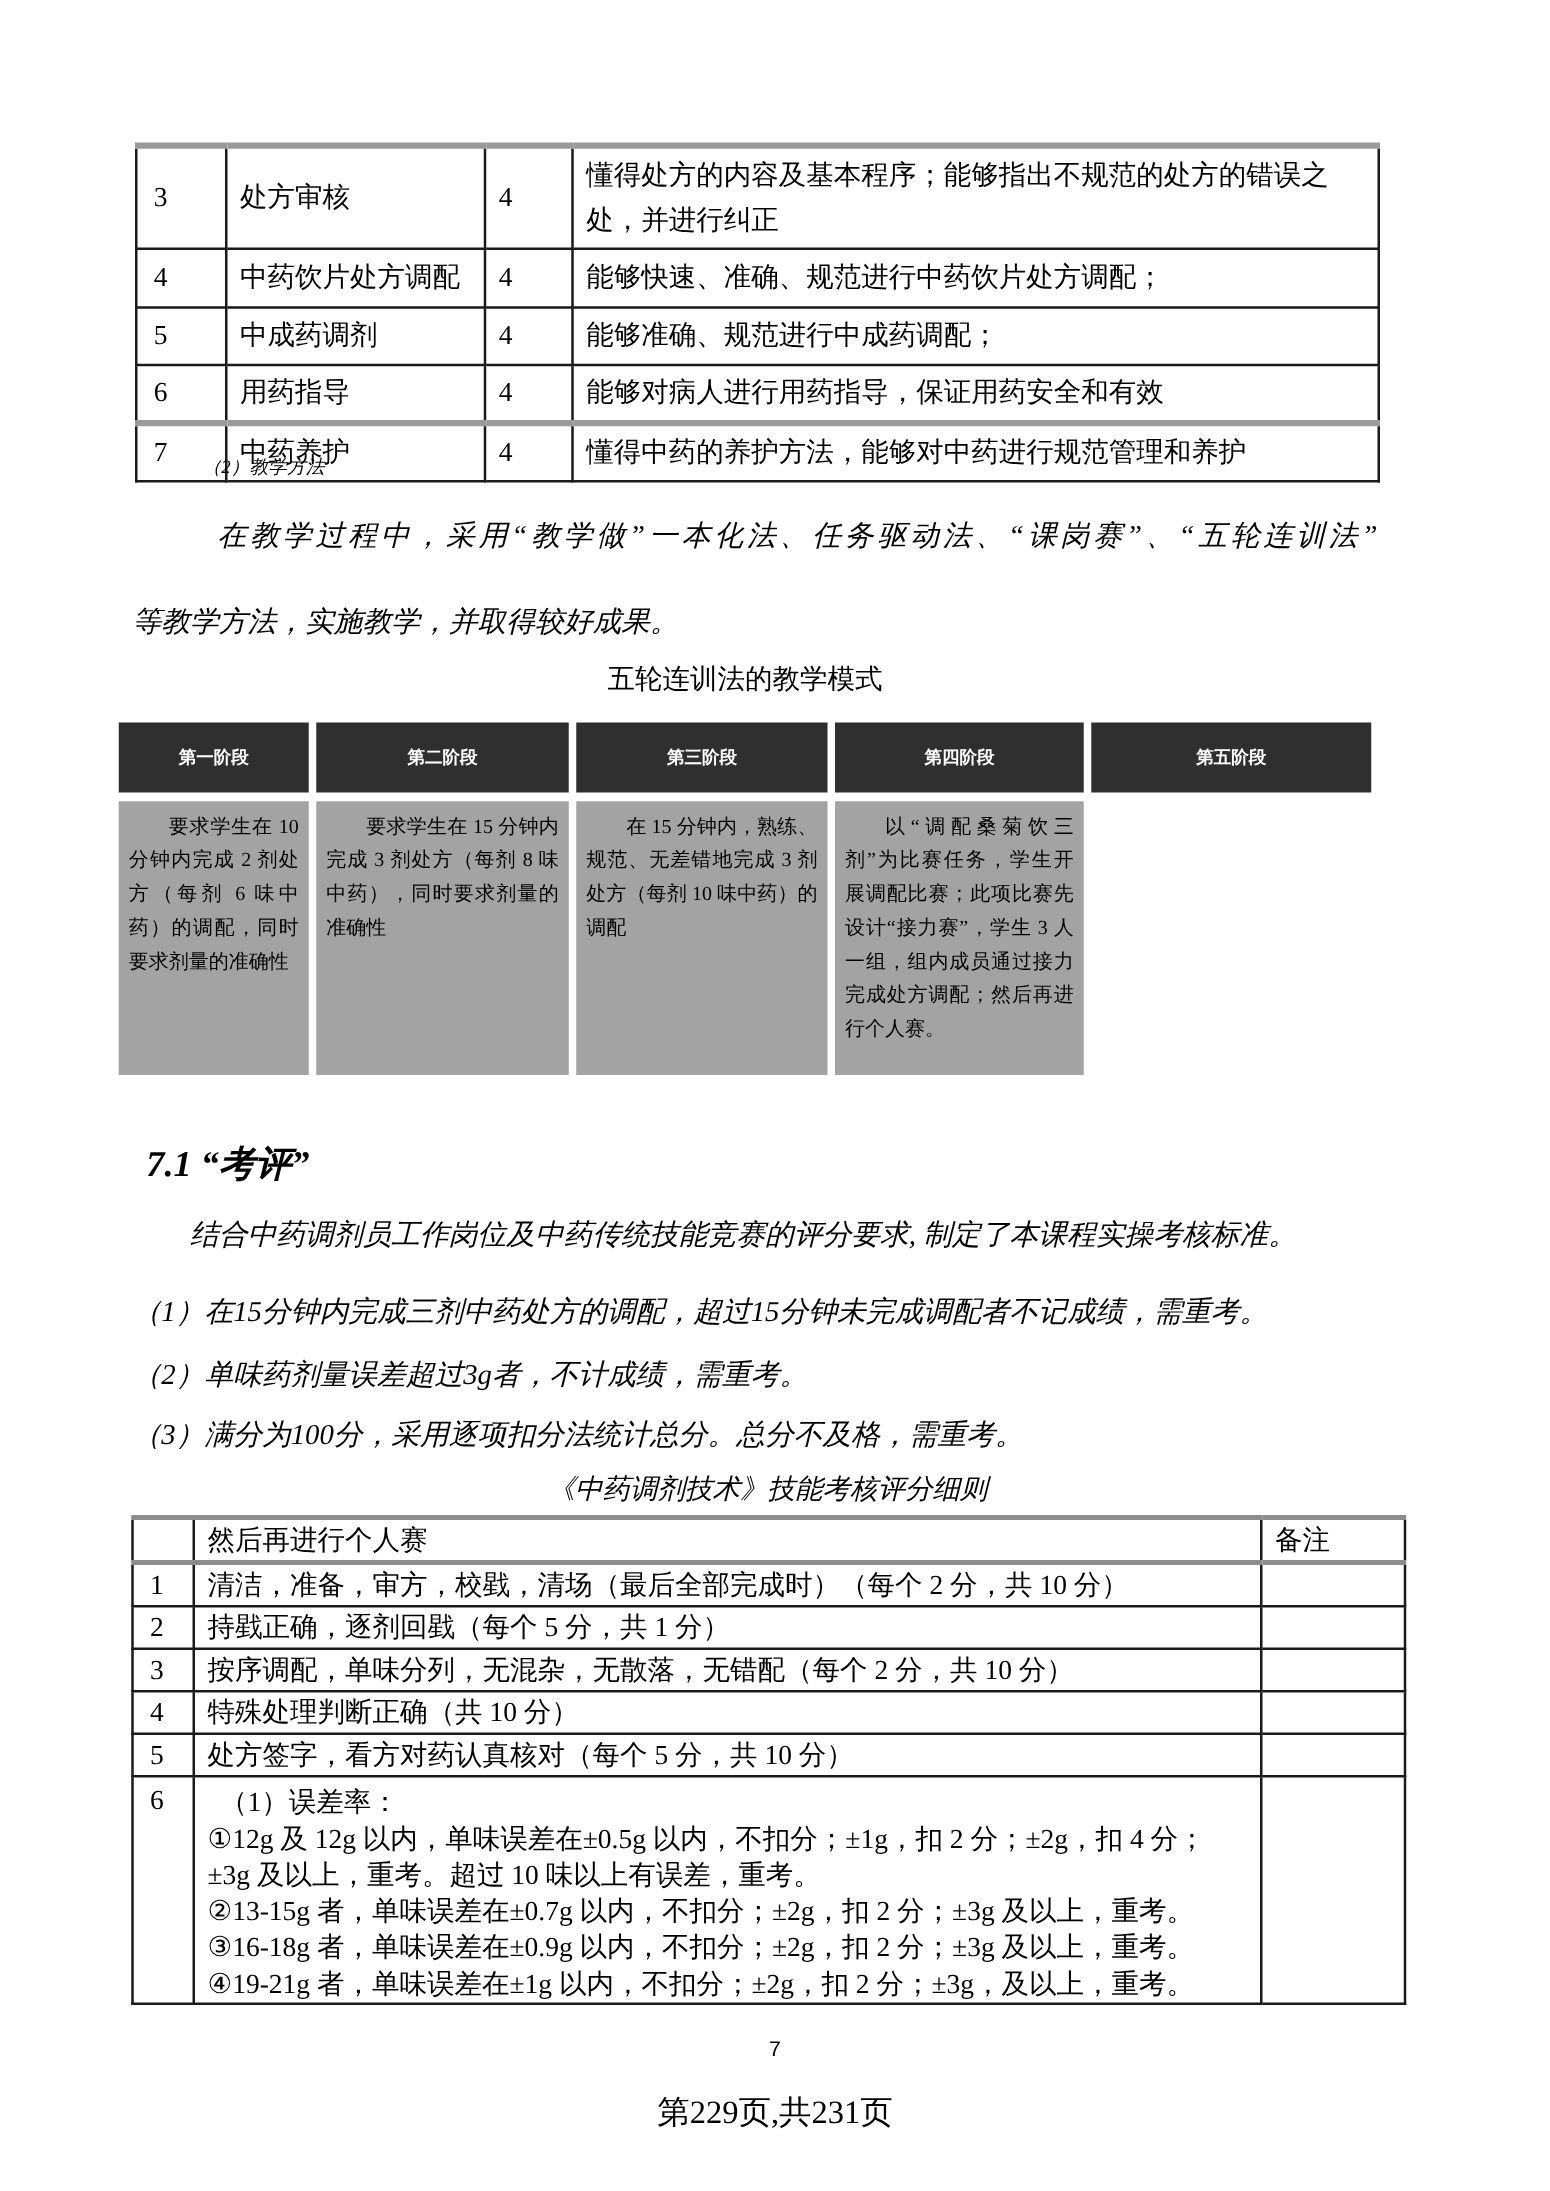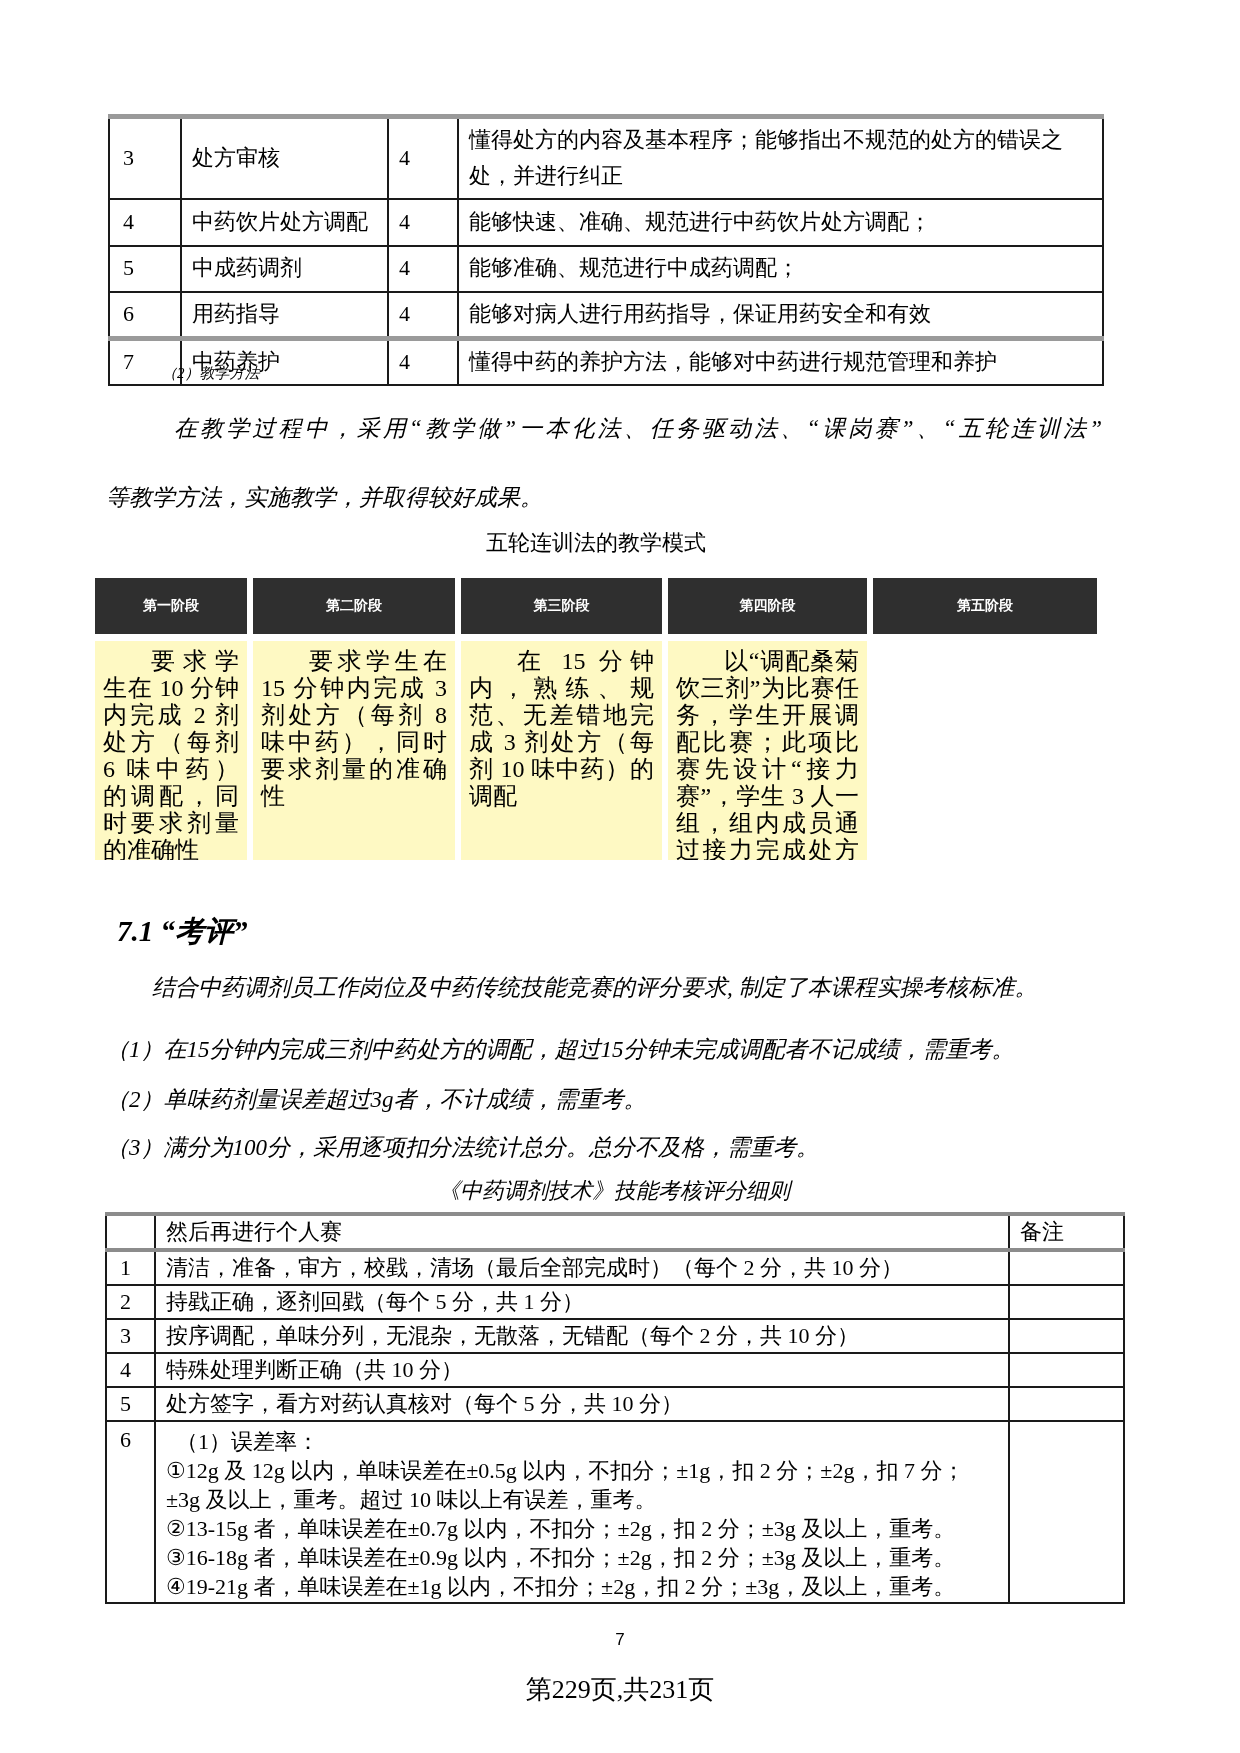--- a/index.html
+++ b/index.html
@@ -32,21 +32,21 @@
     position:absolute; left:95px; top:578px; width:1002px;
     display:grid; grid-template-columns:152px 202px 201px 199px 1fr;
     grid-template-rows:56px 219px; column-gap:6px; row-gap:7px;
   }
   .staged .hd {
     background:#2f2f2f; color:#ffffff; font-weight:bold; font-size:14px;
     font-family:"Liberation Sans","DejaVu Sans",sans-serif;
     display:flex; align-items:center; justify-content:center;
   }
   .staged .bd {
-    background:#fef9c3; font-size:24px; line-height:27px;
+    background:#a3a3a3; font-size:16px; line-height:27px;
     padding:7px 8px 4px; box-sizing:border-box;
     text-align:justify; text-indent:2em; overflow:hidden;
   }
 
   
   .sec-heading { position:absolute; left:117px; top:912px; font-size:29px; font-weight:bold; }
   .sec-p { position:absolute; left:106px; width:1030px; font-size:23px; }
   .sec-intro { top:972px; text-indent:2em; }
   .sec-item1 { top:1034px; }
   .sec-item2 { top:1084px; }
@@ -177,21 +177,21 @@
       </tr>
       <tr class="std">
         <td class="r-no">5</td>
         <td>处方签字，看方对药认真核对（每个 5 分，共 10 分）</td>
         <td></td>
       </tr>
       <tr class="tall">
         <td class="r-no">6</td>
         <td>
           <div class="rline indent1">（1）误差率：</div>
-          <div class="rline">①12g 及 12g 以内，单味误差在±0.5g 以内，不扣分；±1g，扣 2 分；±2g，扣 7 分；</div>
+          <div class="rline">①12g 及 12g 以内，单味误差在±0.5g 以内，不扣分；±1g，扣 2 分；±2g，扣 4 分；</div>
           <div class="rline">±3g 及以上，重考。超过 10 味以上有误差，重考。</div>
           <div class="rline">②13-15g 者，单味误差在±0.7g 以内，不扣分；±2g，扣 2 分；±3g 及以上，重考。</div>
           <div class="rline">③16-18g 者，单味误差在±0.9g 以内，不扣分；±2g，扣 2 分；±3g 及以上，重考。</div>
           <div class="rline">④19-21g 者，单味误差在±1g 以内，不扣分；±2g，扣 2 分；±3g，及以上，重考。</div>
         </td>
         <td></td>
       </tr>
     </tbody>
   </table>
 

